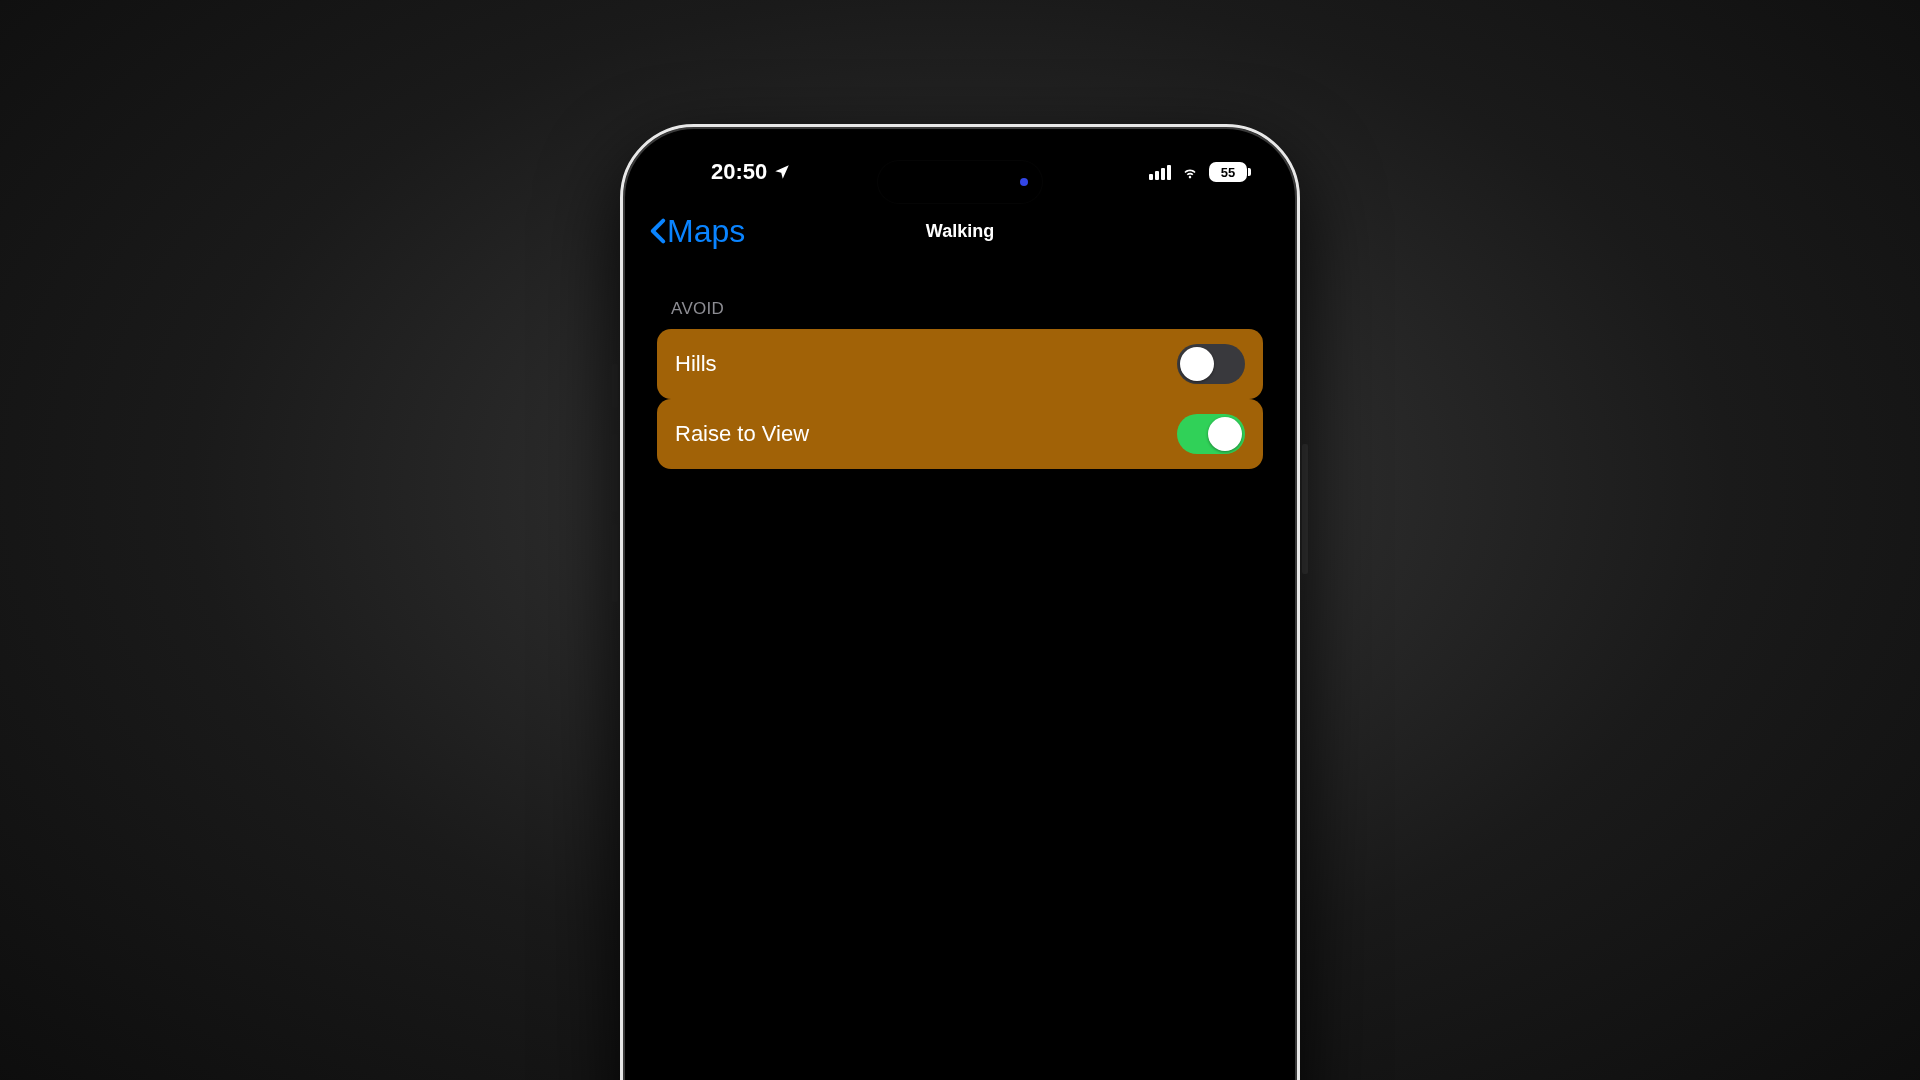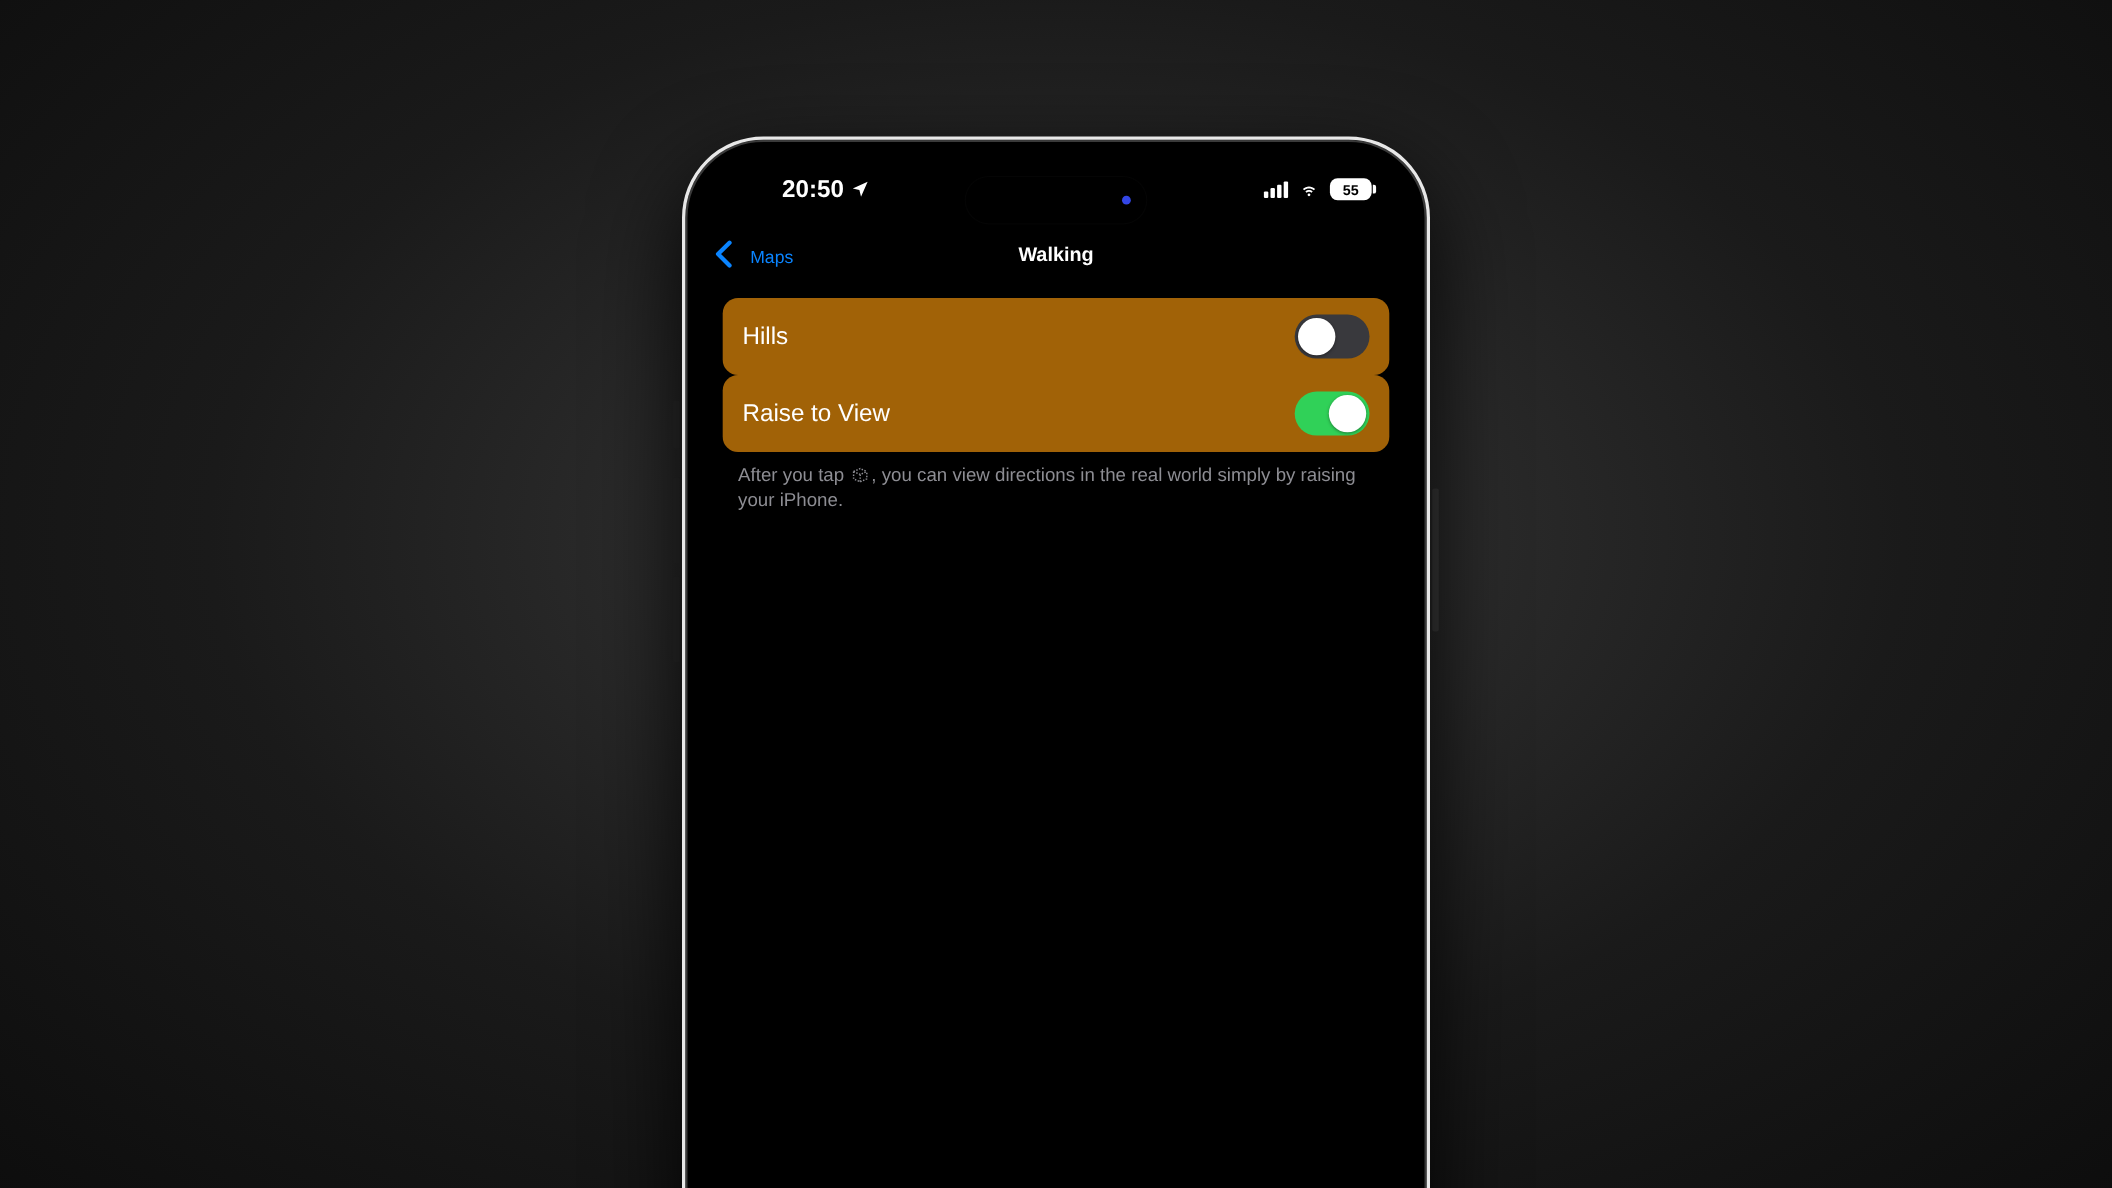--- a/index.html
+++ b/index.html
@@ -114,24 +114,24 @@
 
     .nav-bar {
       position: relative;
       display: flex;
       align-items: center;
       height: 56px;
       padding: 0 12px;
     }
     .back-btn {
       display: flex;
-      align-items: flex-end;
-      gap: 15px;
+      align-items: center;
+      gap: 0;
       color: #0a84ff;
-      font-size: 16px;
+      font-size: 32px;
       font-weight: 400;
     }
     .back-chevron svg { display:block; }
     .nav-title {
       position: absolute;
       left: 0; right: 0;
       text-align: center;
       font-size: 18px;
       font-weight: 600;
       pointer-events: none;
@@ -245,43 +245,36 @@
                 <polyline points="10,2 2,10 10,18"></polyline>
               </svg>
           </span>
           <span>Maps</span>
         </div>
         <div class="nav-title">Walking</div>
       </div>
 
       <div class="content">
 
+        <div class="section-header">AVOID</div>
         <div class="cell-group">
           <div class="cell">
             <span class="cell-label">Hills</span>
             <div class="switch">
                 <div class="switch-knob"></div>
               </div>
           </div>
         </div>
 
         <div class="cell-group">
           <div class="cell">
             <span class="cell-label">Raise to View</span>
             <div class="switch on">
                 <div class="switch-knob"></div>
               </div>
           </div>
         </div>
-        <div class="section-footer">
-          <span>After you tap </span>
-          <span class="footer-icon">
-            <svg width="16" height="16" viewBox="0 0 24 24" fill="none" stroke="#8d8d93" stroke-width="2">
-              <path d="M3 7l9-4 9 4M3 7v10l9 4 9-4V7M3 7l9 4 9-4M12 11v10" stroke-dasharray="2 2"></path>
-            </svg>
-          </span><span>, you can view directions in the real world simply by raising your iPhone.</span>
-        </div>
 
       </div>
 
     </div>
   </div>
 </div>
 
 </body></html>

